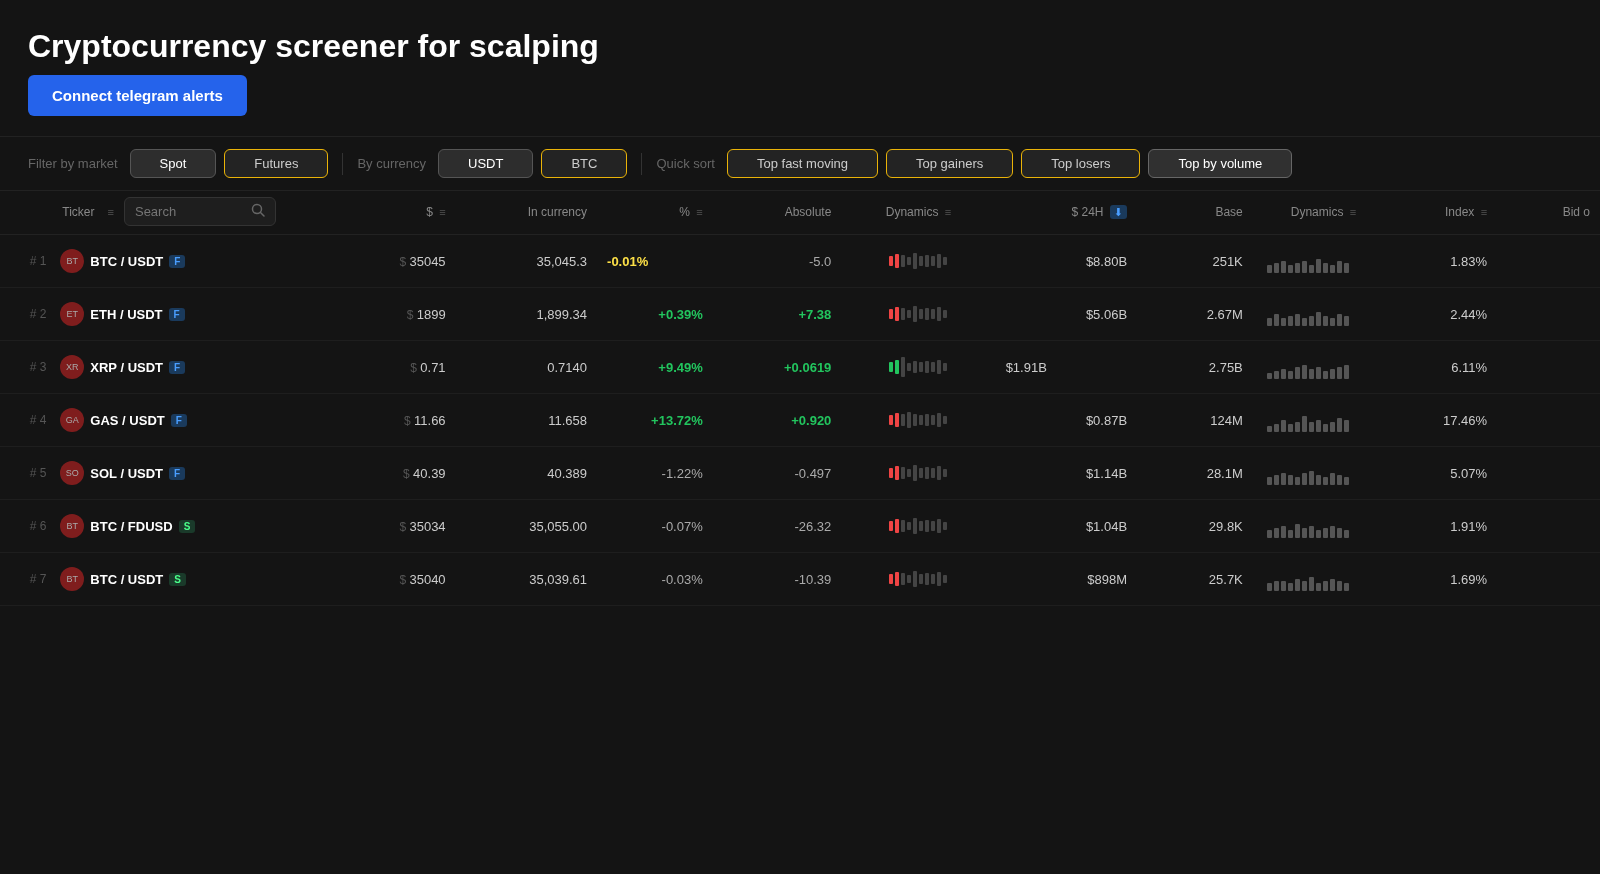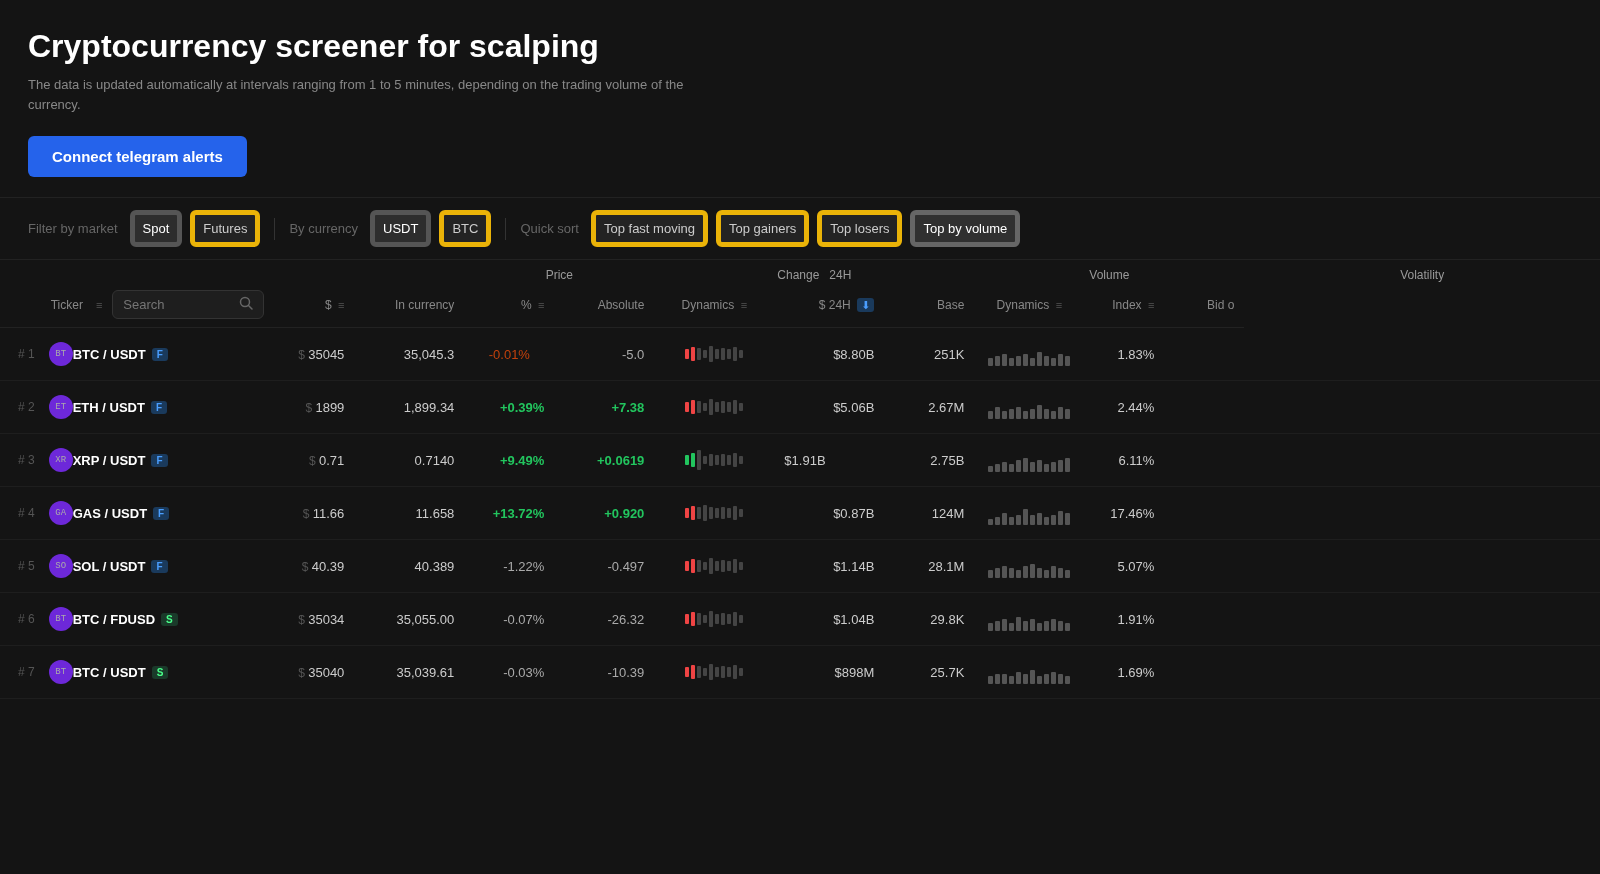--- a/index.html
+++ b/index.html
@@ -48,23 +48,23 @@
       flex-wrap: wrap;
     }
     .filter-label {
       color: #666;
       font-size: 13px;
       margin-right: 4px;
     }
     .filter-btn {
       background: #232323;
       color: #ccc;
-      border: 5px solid #eab308;
+      border: 1px solid #eab308;
       border-radius: 6px;
-      padding: 6px 8px;
+      padding: 6px 29px;
       font-size: 13px;
       cursor: pointer;
     }
     .filter-btn.active {
       background: #2d2d2d;
       color: #fff;
       border-color: #555;
     }
     .filter-btn.active-highlight {
       background: #303030;
@@ -119,28 +119,28 @@
       color: #555;
       font-size: 12px;
       width: 30px;
       text-align: right;
       padding-right: 6px;
     }
     .coin-icon {
       width: 24px;
       height: 24px;
       border-radius: 50%;
-      background: #6d28d9;
+      background: #7f1d1d;
       display: inline-flex;
       align-items: center;
       justify-content: center;
       font-size: 9px;
       color: #aaa;
+      margin-right: 6px;
       vertical-align: middle;
-      font-family: Liberation Mono, monospace;
     }
     .ticker-name {
       font-weight: 600;
       color: #fff;
       font-size: 13px;
     }
     .market-badge {
       display: inline-block;
       background: #1a3a5c;
       color: #4a9eff;
@@ -230,21 +230,20 @@
     .ticker-cell {
       display: flex;
       align-items: center;
     }
   </style>
 </head>
 <body>
 
 <div class="header">
   <h1>Cryptocurrency screener for scalping</h1>
-  <p>The data is updated automatically at intervals ranging from 1 to 5 minutes, depending on the trading volume of the currency.</p>
   <button class="connect-btn">Connect telegram alerts</button>
 </div>
 
 <div class="filter-bar">
   <span class="filter-label">Filter by market</span>
   <button class="filter-btn active">Spot</button>
   <button class="filter-btn">Futures</button>
   <div class="filter-separator"></div>
   <span class="filter-label">By currency</span>
   <button class="filter-btn active">USDT</button>
@@ -253,29 +252,20 @@
   <span class="filter-label">Quick sort</span>
   <button class="filter-btn">Top fast moving</button>
   <button class="filter-btn">Top gainers</button>
   <button class="filter-btn">Top losers</button>
   <button class="filter-btn active-highlight">Top by volume</button>
 </div>
 
 <div class="table-container">
   <table>
     <thead>
-      <tr class="col-group">
-        <th colspan="4" style="text-align:left; padding-left:28px;">
-          
-        </th>
-        <th colspan="2" style="text-align:center;">Price</th>
-        <th colspan="3" style="text-align:center;">Change &nbsp; 24H</th>
-        <th colspan="4" style="text-align:center;">Volume</th>
-        <th colspan="2" style="text-align:center;">Volatility</th>
-      </tr>
       <tr class="col-headers">
         <th class="left" style="padding-left:28px; width:40px;"></th>
         <th class="left" style="width:180px;">
           <div style="display:flex;align-items:center;gap:10px;">
             <span>Ticker</span>
             <span class="sort-icon">≡</span>
             <div class="search-wrapper">
               <input type="text" placeholder="Search" style="">
               <span style="color:#666;cursor:pointer;">
                 <svg width="14" height="14" viewBox="0 0 14 14" fill="none">
@@ -325,21 +315,21 @@
         <span class="ticker-name">BTC / USDT</span>
         <span class="market-badge">F</span>
       </div>
     </td>
     <td style="text-align:right;">
       <span class="dollar-sign">$ </span><span class="price-int">35045</span>
     </td>
     <td style="text-align:right;">
       <span class="price-decimal">35,045.3</span>
     </td>
-    <td style="text-align:center;color:#c2410c;font-weight:400;">-0.01%</td>
+    <td style="text-align:left;color:#fde047;font-weight:700;">-0.01%</td>
     <td style="text-align:right;color:#aaa;font-weight:400;">-5.0</td>
     <td style="text-align:center;">
       <div class="dynamics-cell" style="justify-content:center;">
               <span class="mini-bar" style="height:10px;background:#ef4444;display:inline-block;width:4px;border-radius:1px;vertical-align:bottom;"></span>
               <span class="mini-bar" style="height:14px;background:#ef4444;display:inline-block;width:4px;border-radius:1px;vertical-align:bottom;"></span>
               <span class="mini-bar" style="height:12px;background:#444;display:inline-block;width:4px;border-radius:1px;vertical-align:bottom;"></span>
               <span class="mini-bar" style="height:8px;background:#444;display:inline-block;width:4px;border-radius:1px;vertical-align:bottom;"></span>
               <span class="mini-bar" style="height:16px;background:#444;display:inline-block;width:4px;border-radius:1px;vertical-align:bottom;"></span>
               <span class="mini-bar" style="height:10px;background:#444;display:inline-block;width:4px;border-radius:1px;vertical-align:bottom;"></span>
               <span class="mini-bar" style="height:12px;background:#444;display:inline-block;width:4px;border-radius:1px;vertical-align:bottom;"></span>

